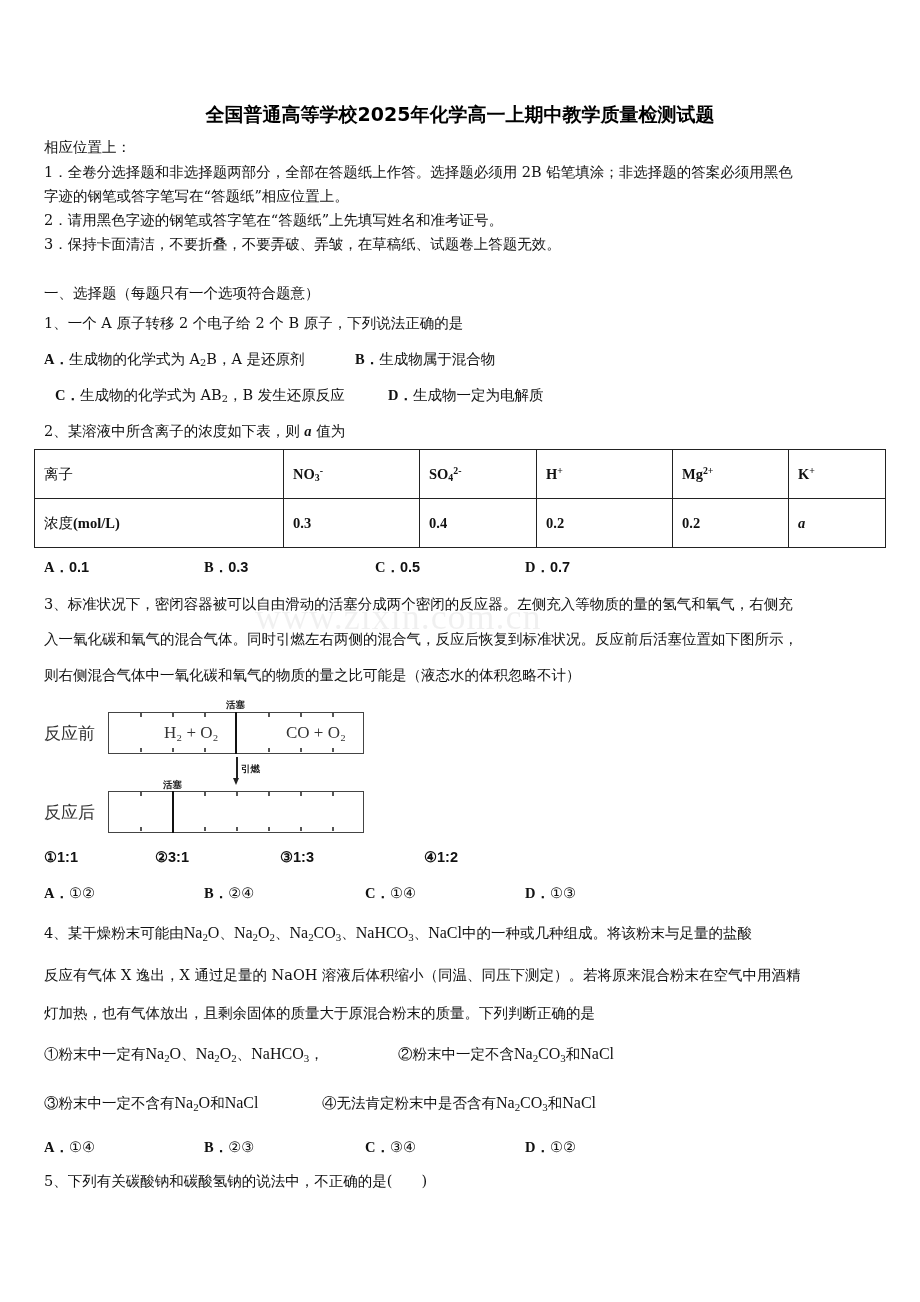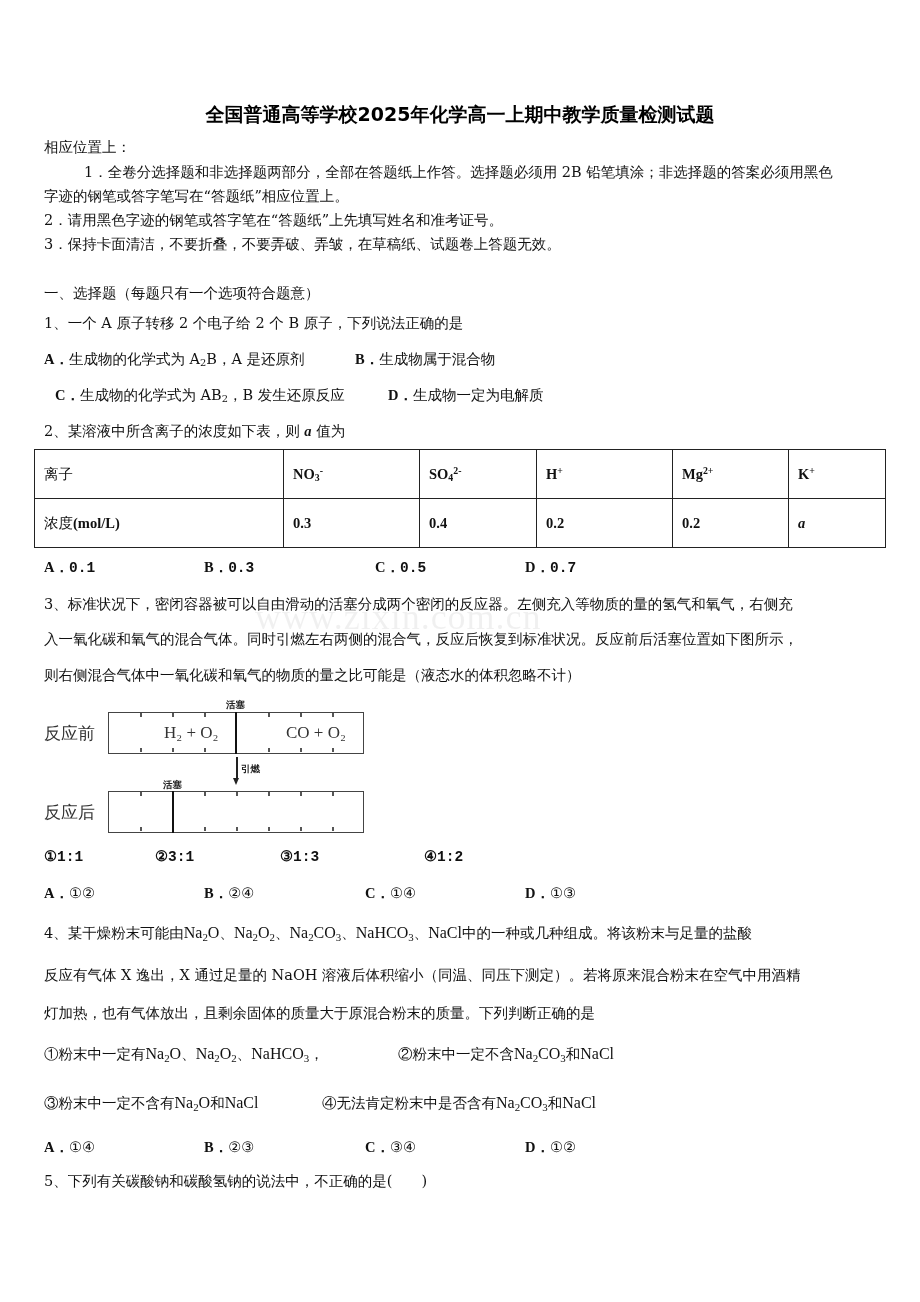--- a/index.html
+++ b/index.html
@@ -10,21 +10,21 @@
   }
   .abs { position: absolute; white-space: nowrap; }
   .title {
     left: 0; width: 920px; top: 102px; text-align: center;
     font-family: "DejaVu Sans", "Liberation Sans", sans-serif;
     font-weight: bold; font-size: 19px; letter-spacing: 0px; color: #000;
   }
   .txt { font-size: 14.5px; line-height: 20px; }
   .opt-letter { font-family: "Liberation Serif", serif; font-weight: bold; }
   .bold { font-weight: bold; }
-  .serifnum { font-family: Liberation Mono, monospace; }
+  .serifnum { font-family: Liberation Sans, sans-serif; }
   .chem { font-family: "Liberation Serif", serif; font-size: 16px; }
   sub { font-size: 0.68em; vertical-align: -0.25em; line-height: 0; }
   sup { font-size: 0.68em; vertical-align: 0.5em; line-height: 0; }
   .ital { font-style: italic; font-weight: bold; font-family: "Liberation Serif", serif; }
 
   
   .ion-table {
     position: absolute; left: 34px; top: 449px; width: 851px; height: 98px;
     border-collapse: collapse; table-layout: fixed;
   }
@@ -55,21 +55,21 @@
   }
 </style>
 </head>
 <body>
 
 <div class="watermark">www.zixin.com.cn</div>
 
 <div class="abs title">全国普通高等学校2025年化学高一上期中教学质量检测试题</div>
 
 <div class="abs txt" style="left:44px;top:137px;">相应位置上：</div>
-<div class="abs txt" style="left:44px;top:162px;margin-left:40px;">1．全卷分选择题和非选择题两部分，全部在答题纸上作答。选择题必须用 2B 铅笔填涂；非选择题的答案必须用黑色</div>
+<div class="abs txt" style="left:44px;top:162px;">1．全卷分选择题和非选择题两部分，全部在答题纸上作答。选择题必须用 2B 铅笔填涂；非选择题的答案必须用黑色</div>
 <div class="abs txt" style="left:44px;top:186px;">字迹的钢笔或答字笔写在“答题纸”相应位置上。</div>
 <div class="abs txt" style="left:44px;top:210px;">2．请用黑色字迹的钢笔或答字笔在“答题纸”上先填写姓名和准考证号。</div>
 <div class="abs txt" style="left:44px;top:234px;">3．保持卡面清洁，不要折叠，不要弄破、弄皱，在草稿纸、试题卷上答题无效。</div>
 
 <div class="abs txt" style="left:44px;top:283px;">一、选择题（每题只有一个选项符合题意）</div>
 
 <div class="abs txt" style="left:44px;top:313px;">1、一个 A 原子转移 2 个电子给 2 个 B 原子，下列说法正确的是</div>
 <div class="abs txt" style="left:44px;top:349px;">
   <span class="opt-letter">A．</span><span>生成物的化学式为 A</span><sub>2</sub><span>B，A 是还原剂</span>
 </div>

